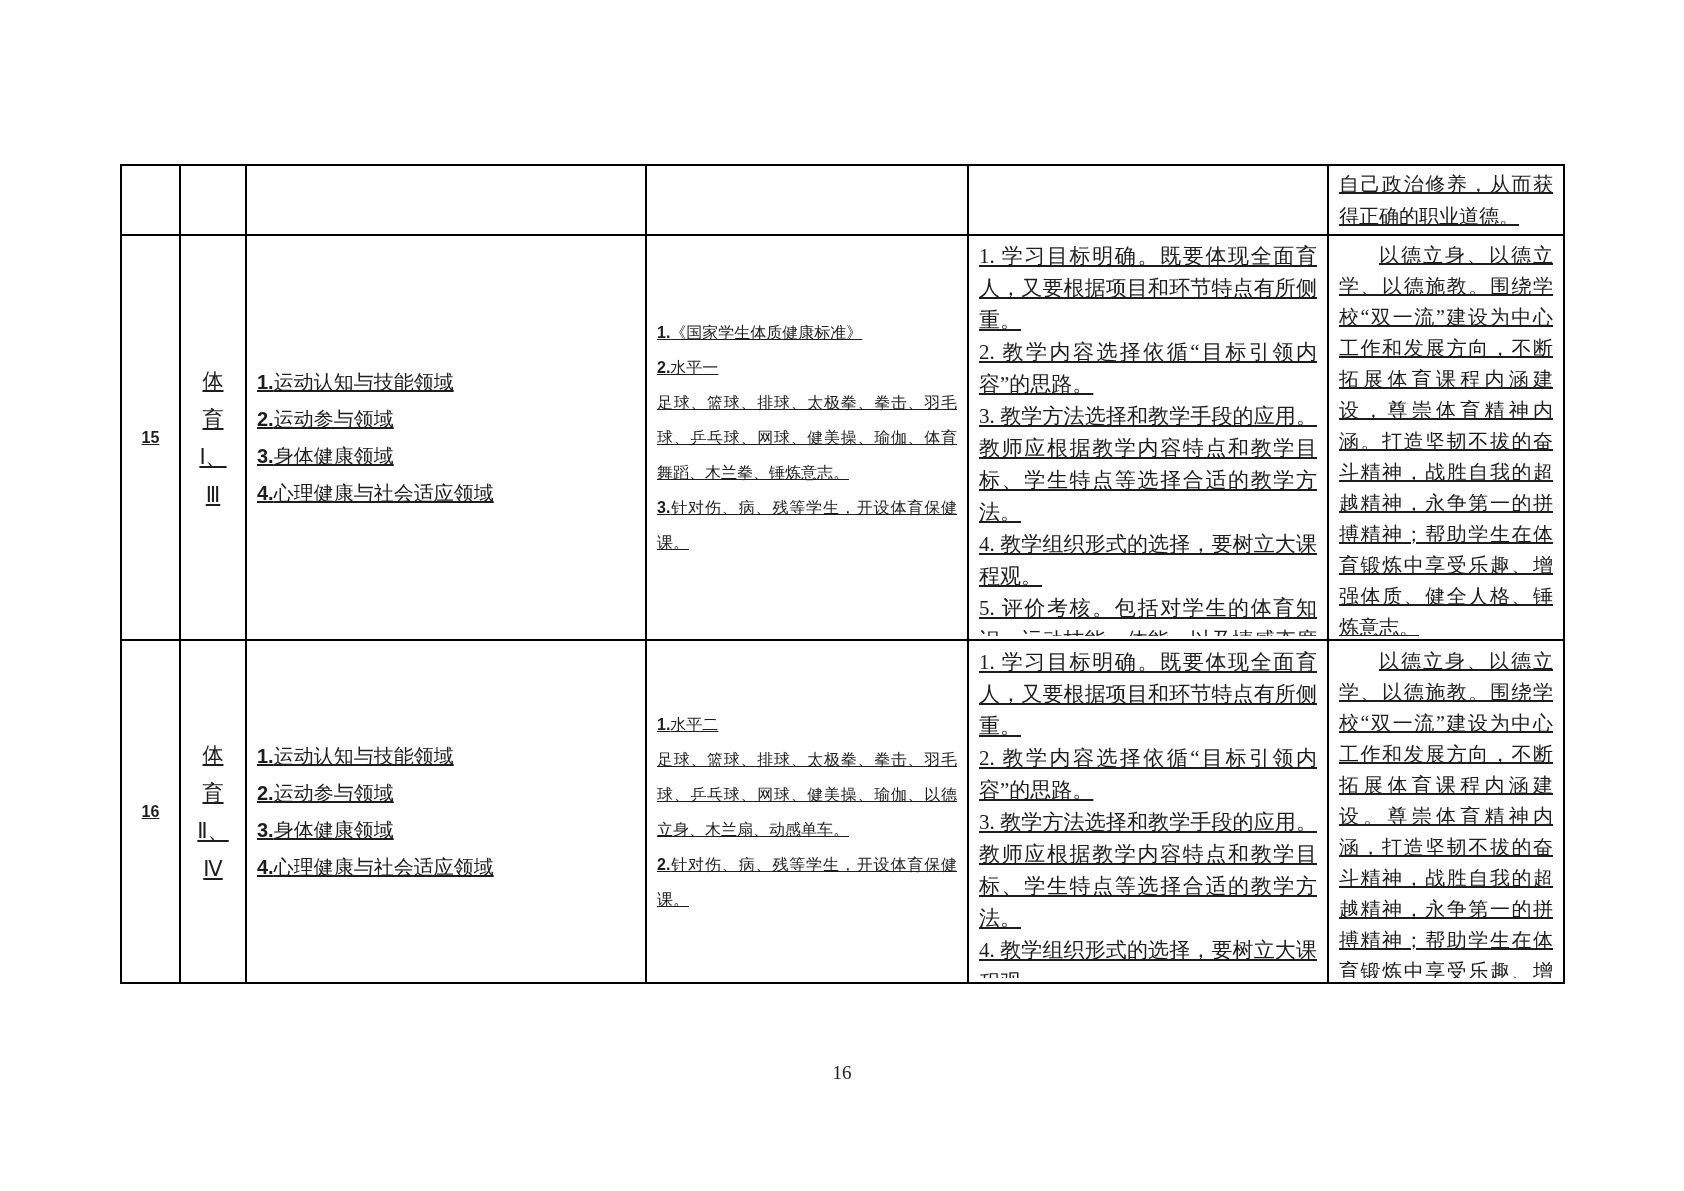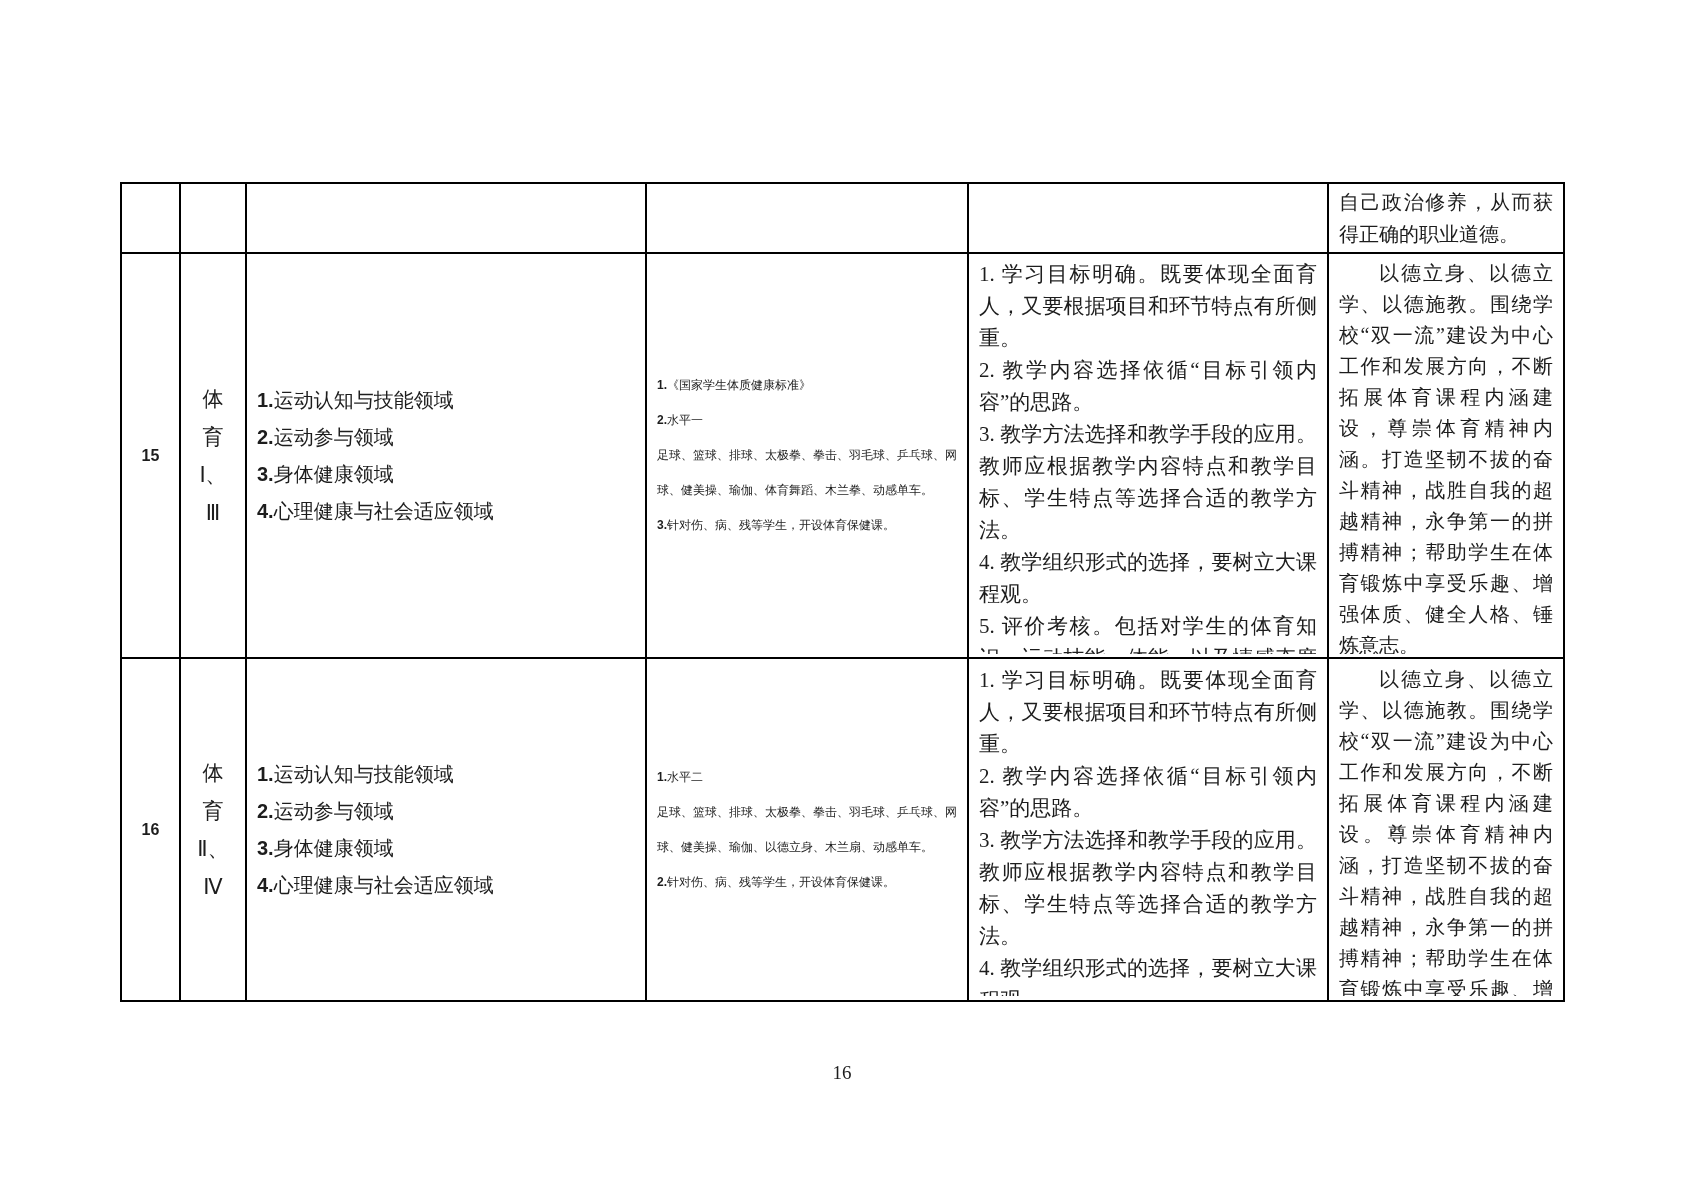--- a/index.html
+++ b/index.html
@@ -5,43 +5,43 @@
   html,body{margin:0;padding:0;background:#e8e8e8;}
   .page{
     position:relative;
     width:1684px;height:1191px;
     background:#ffffff;
     font-family:"Liberation Sans","DejaVu Sans",sans-serif;
     color:#1d1d1d;
     overflow:hidden;
   }
   table.doc{
-    position:absolute;left:120px;top:182px;
+    position:absolute;left:120px;top:164px;
     width:1443px;
-    border-collapse:collapse;table-layout:fixed;
+    border-collapse:collapse;table-layout:fixed;text-decoration:underline;
   }
   table.doc td{
     border:2px solid #000;
     padding:2px 10px;
     vertical-align:middle;
     overflow:hidden;
   }
   tr.r0{height:66px;}
   tr.r1{height:405px;}
   tr.r2{height:343px;}
   .cw{overflow:hidden;}
   .cw-clip15{height:396px;}
   .cw-clip16{height:332px;}
   td.c-num{text-align:center;font-weight:bold;font-size:16px;font-family:"Liberation Sans",sans-serif;}
   td.c-course{
     text-align:center;font-size:21px;line-height:38px;
     font-family:"Liberation Sans","DejaVu Sans",sans-serif;padding:2px 4px;
   }
   td.c-areas{font-size:20px;line-height:37px;text-align:left;margin-left:40px;}
-  td.c-content{font-size:12px;line-height:35px;text-align:justify;}
+  td.c-content{font-size:16px;line-height:35px;text-align:justify;}
   td.c-methods{
     font-family:"Liberation Serif","DejaVu Serif",serif;
     font-size:21px;line-height:32px;text-align:justify;
     vertical-align:top;padding-top:5px;
   }
   td.c-ideology{
     font-family:"Liberation Serif","DejaVu Serif",serif;
     font-size:20px;line-height:31px;text-align:justify;
     vertical-align:top;padding-top:4px;margin-left:32px;
   }
@@ -100,21 +100,21 @@
               <div class="para"><b>1.</b>运动认知与技能领域</div>
               <div class="para"><b>2.</b>运动参与领域</div>
               <div class="para"><b>3.</b>身体健康领域</div>
               <div class="para"><b>4.</b>心理健康与社会适应领域</div>
             </div>
       </td>
       <td class="c-content">
         <div class="cw">
               <div class="para"><b>1.</b>《国家学生体质健康标准》</div>
               <div class="para"><b>2.</b>水平一</div>
-              <div class="para">足球、篮球、排球、太极拳、拳击、羽毛球、乒乓球、网球、健美操、瑜伽、体育舞蹈、木兰拳、动感单车。</div>
+              <div class="para">足球、篮球、排球、太极拳、拳击、羽毛球、乒乓球、网球、健美操、瑜伽、体育舞蹈、木兰拳、锤炼意志。</div>
               <div class="para"><b>3.</b>针对伤、病、残等学生，开设体育保健课。</div>
             </div>
       </td>
       <td class="c-methods">
         <div class="cw cw-clip15">
               <div class="para">1. 学习目标明确。既要体现全面育人，又要根据项目和环节特点有所侧重。</div>
               <div class="para">2. 教学内容选择依循“目标引领内容”的思路。</div>
               <div class="para">3. 教学方法选择和教学手段的应用。教师应根据教学内容特点和教学目标、学生特点等选择合适的教学方法。</div>
               <div class="para">4. 教学组织形式的选择，要树立大课程观。</div>
               <div class="para">5. 评价考核。包括对学生的体育知识、运动技能、体能、以及情感态度的综合评价。</div>

